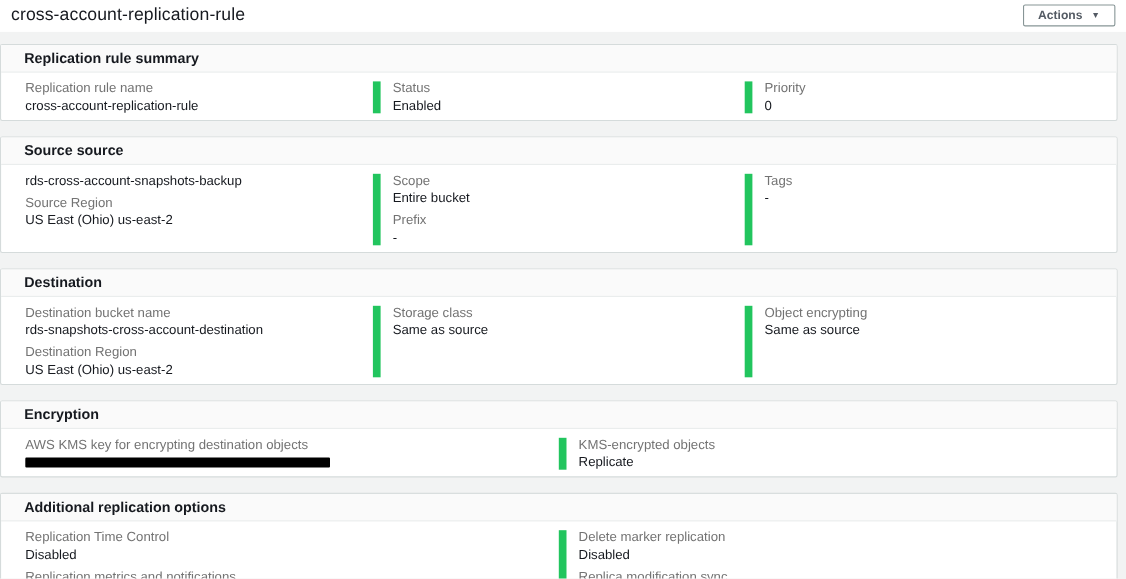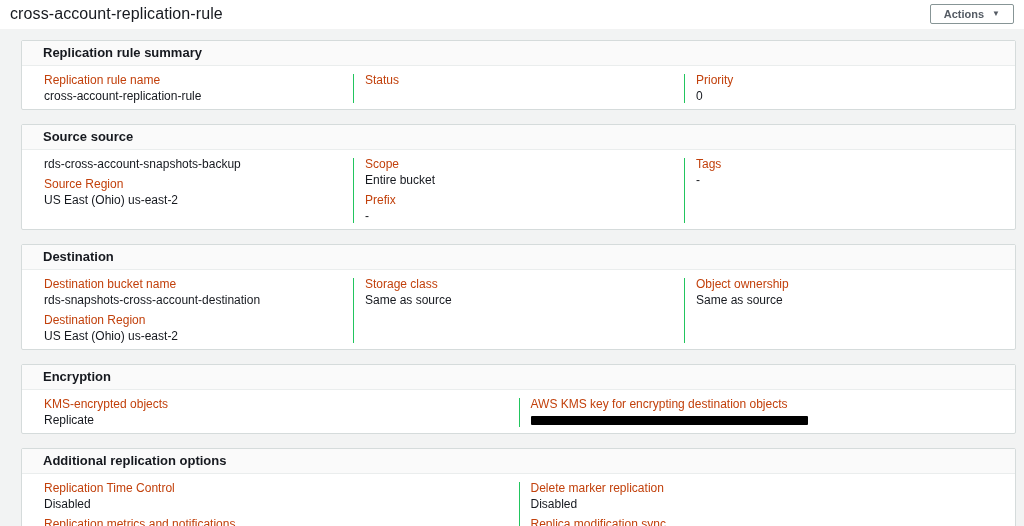--- a/index.html
+++ b/index.html
@@ -40,21 +40,21 @@
     gap: 8px;
     cursor: pointer;
     line-height: 12px;
   }
   .actions-btn .caret { font-size: 8px; color: #545b64; }
   .content { padding-top: 11px; }
   .card {
     background: #ffffff;
     border: 1px solid #d5dbdb;
     border-radius: 2px;
-    margin: 0 8px 14px 21px;
+    margin: 0 8px 14px 0;
   }
   .card-header {
     background: #fafafa;
     border-bottom: 1px solid #eaeded;
     padding: 4px 21px;
   }
   .card-header .section-title {
     font-size: 13px;
     font-weight: 700;
     margin: 0;
@@ -65,23 +65,23 @@
     padding: 8px 0 6px 0;
   }
   .cols-3 { grid-template-columns: 1fr 1fr 1fr; }
   .cols-2 { grid-template-columns: 1fr 1fr; }
   .col {
     padding: 0 16px 0 22px;
     display: flex;
     flex-direction: column;
     gap: 7px;
   }
-  .col + .col { border-left: 1px solid #22c55e; padding-left: 11px; }
+  .col + .col { border-left: 7px solid #22c55e; padding-left: 11px; }
   .field .label {
-    color: #c2410c;
+    color: #737373;
     font-size: 12px;
     line-height: 13px;
     margin-bottom: 3px;
   }
   .field .value {
     color: #16191f;
     font-size: 12px;
     line-height: 13px;
   }
   .redacted {
@@ -112,20 +112,21 @@
     <div class="card-body cols-3">
       <div class="col">
         <div class="field">
           <div class="label">Replication rule name</div>
           <div class="value">cross-account-replication-rule</div>
         </div>
       </div>
       <div class="col">
         <div class="field">
           <div class="label">Status</div>
+          <div class="value">Enabled</div>
         </div>
       </div>
       <div class="col">
         <div class="field">
           <div class="label">Priority</div>
           <div class="value">0</div>
         </div>
       </div>
     </div>
   </div>
@@ -179,44 +180,44 @@
         </div>
       </div>
       <div class="col">
         <div class="field">
           <div class="label">Storage class</div>
           <div class="value">Same as source</div>
         </div>
       </div>
       <div class="col">
         <div class="field">
-          <div class="label">Object ownership</div>
+          <div class="label">Object encrypting</div>
           <div class="value">Same as source</div>
         </div>
       </div>
     </div>
   </div>
 
   <div class="card">
     <div class="card-header">
       <h2 class="section-title">Encryption</h2>
     </div>
     <div class="card-body cols-2">
+      <div class="col">
+        <div class="field">
+          <div class="label">AWS KMS key for encrypting destination objects</div>
+          <div class="redacted"></div>
+        </div>
+      </div>
       <div class="col">
         <div class="field">
           <div class="label">KMS-encrypted objects</div>
           <div class="value">Replicate</div>
         </div>
       </div>
-      <div class="col">
-        <div class="field">
-          <div class="label">AWS KMS key for encrypting destination objects</div>
-          <div class="redacted"></div>
-        </div>
-      </div>
     </div>
   </div>
 
   <div class="card">
     <div class="card-header">
       <h2 class="section-title">Additional replication options</h2>
     </div>
     <div class="card-body cols-2">
       <div class="col">
         <div class="field">

